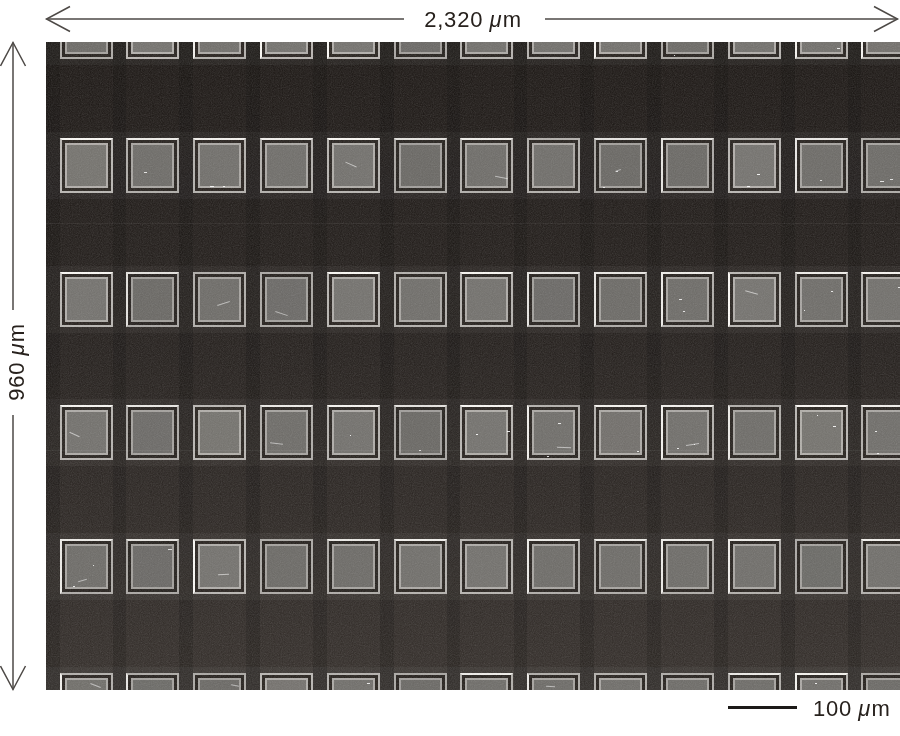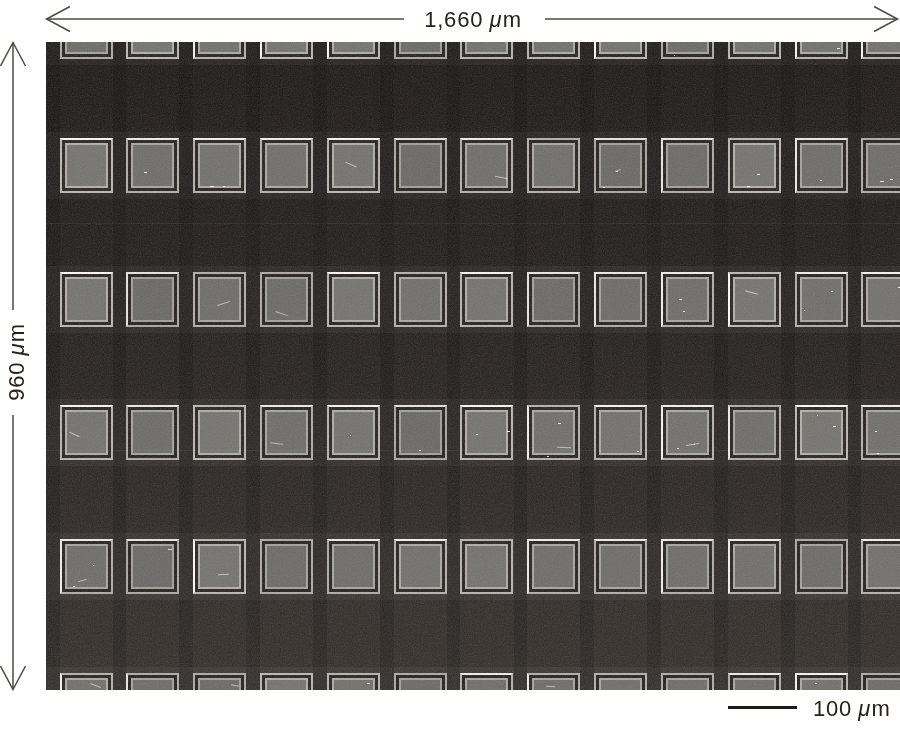--- a/index.html
+++ b/index.html
@@ -45,21 +45,21 @@
 
 <div class="figure">
 
   <svg class="dim-svg" width="900" height="38">
     <line x1="46.5" y1="19" x2="404" y2="19" stroke-width="1.5" stroke="#4d4946"></line>
     <line x1="545" y1="19" x2="897.5" y2="19" stroke-width="1.5" stroke="#4d4946"></line>
     <polyline points="70,6.5 46.5,19 70,31.5" fill="none" stroke-width="1.5" stroke="#4d4946"></polyline>
     <polyline points="874,6.5 897.5,19 874,31.5" fill="none" stroke-width="1.5" stroke="#4d4946"></polyline>
   </svg>
   <span class="dim-label top">
-    <span class="val">1,660</span><span class="mu">μ</span><span>m</span>
+    <span class="val">2,320</span><span class="mu">μ</span><span>m</span>
   </span>
 
   <svg class="dim-svg" width="40" height="736">
     <line x1="13" y1="42.5" x2="13" y2="310" stroke-width="1.5" stroke="#4d4946"></line>
     <line x1="13" y1="415" x2="13" y2="689.5" stroke-width="1.5" stroke="#4d4946"></line>
     <polyline points="0.5,66 13,42.5 25.5,66" fill="none" stroke-width="1.5" stroke="#4d4946"></polyline>
     <polyline points="0.5,666 13,689.5 25.5,666" fill="none" stroke-width="1.5" stroke="#4d4946"></polyline>
   </svg>
   <span class="dim-label left">
     <span class="val">960</span><span class="mu">μ</span><span>m</span>

